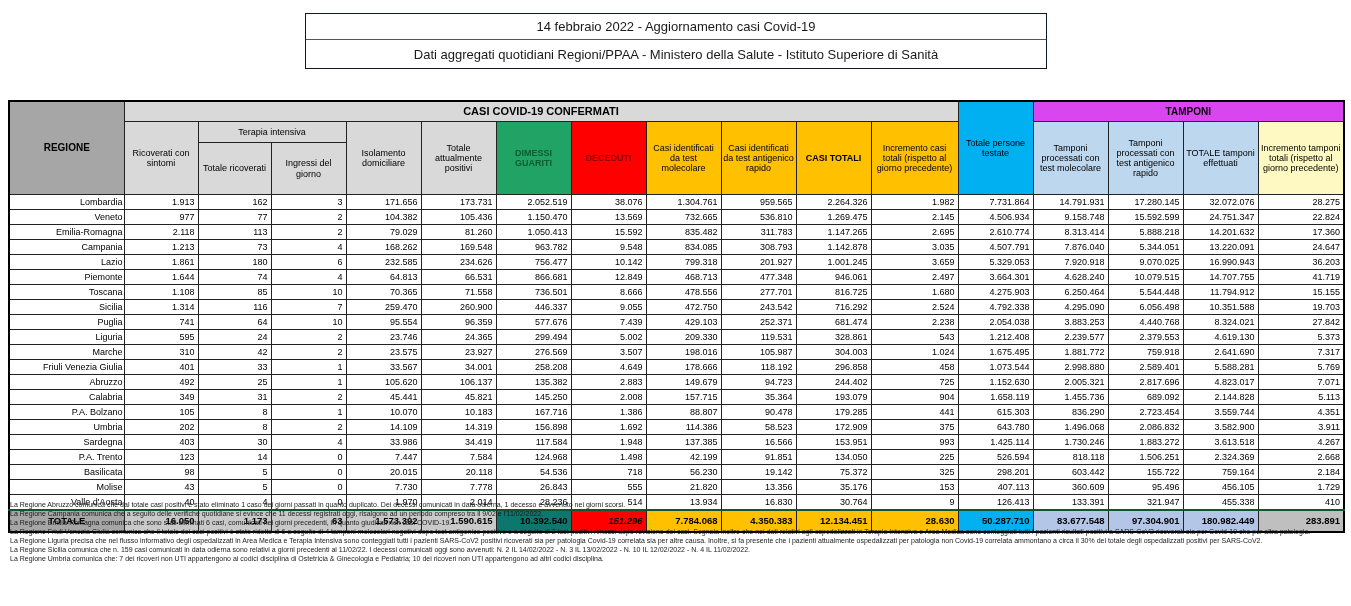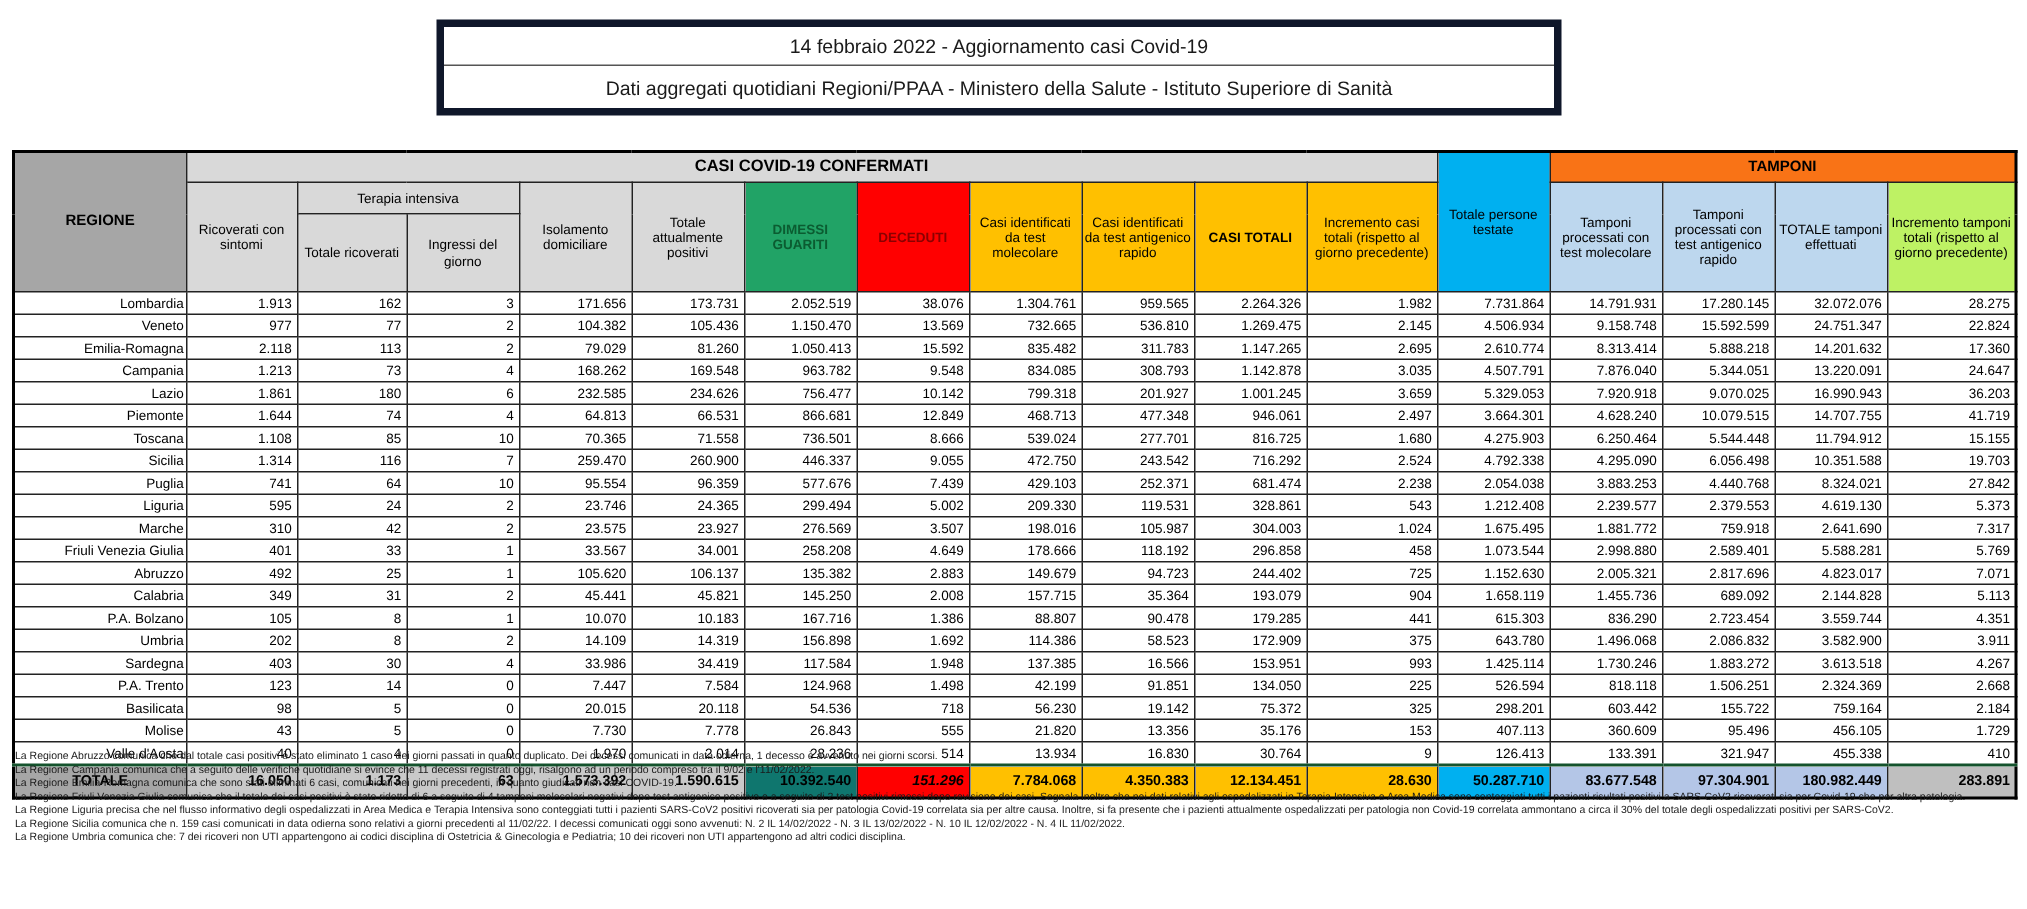--- a/index.html
+++ b/index.html
@@ -1,42 +1,42 @@
 <!DOCTYPE html>
 <html><head>
 <meta charset="utf-8">
 <style>
   html,body{margin:0;padding:0;}
   body{
     width:1351px;height:606px;background:#ffffff;position:relative;
     font-family:"Liberation Sans", sans-serif;color:#000;
   }
   
-  .title-box{position:absolute;left:291px;top:13px;width:740px;border:5px solid #0f172a;}
+  .title-box{position:absolute;left:305px;top:13px;width:740px;border:1px solid #0f172a;}
   .title-line{height:25px;display:flex;align-items:center;justify-content:center;
     font-size:13px;color:#1a1a1a;}
   .title-line.first{border-bottom:1px solid #555;}
   .title-line.second{height:28px;}
 
   
   .table-wrap{position:absolute;left:8px;top:100px;}
   table{border-collapse:collapse;table-layout:fixed;width:1335px;}
   td,th{border:1px solid #222;overflow:hidden;}
   thead th{font-weight:normal;font-size:9px;line-height:1.12;padding:1px;
     vertical-align:middle;text-align:center;white-space:normal;background:#d9d9d9;}
   th.regione{background:#a6a6a6;font-weight:bold;font-size:10px;}
   th.band-casi{background:#d9d9d9;font-weight:bold;font-size:11px;height:17px;}
-  th.band-tamponi{background:#f97316;font-weight:bold;font-size:10px;}
+  th.band-tamponi{background:#d946ef;font-weight:bold;font-size:10px;}
   th.green{background:#21a366;color:#0b5c31;font-weight:bold;}
   th.red{background:#ff0000;color:#8b0000;font-weight:bold;}
   th.gold{background:#ffc000;}
   th.gold.bold{font-weight:bold;}
   th.cyan{background:#00b0f0;}
   th.lblue{background:#bdd7ee;}
-  th.lgray{background:#bef264;}
+  th.lgray{background:#fef9c3;}
   tr.h2{height:21px;}
   tr.h3{height:52px;}
   tbody td{height:12px;font-size:9px;line-height:12px;white-space:nowrap;background:#fff;}
   tbody td.region{text-align:right;padding-left:2px;}
   tbody td.num{text-align:right;padding-right:3px;}
   tr.total td{height:18px;font-weight:bold;font-size:9.5px;line-height:18px;border-top:2px solid #14532d;}
   tr.total td.region{background:#a6a6a6;text-align:center;padding:0;}
   tr.total td.g{background:#c9c9c9;margin-top:33px;}
   tr.total td.green{background:#0f766e;}
   tr.total td.red{background:#ff0000;font-style:italic;}
@@ -225,21 +225,21 @@
         </tr>
         <tr>
           <td class="region">Toscana</td>
           <td class="num">1.108</td>
           <td class="num">85</td>
           <td class="num">10</td>
           <td class="num">70.365</td>
           <td class="num">71.558</td>
           <td class="num">736.501</td>
           <td class="num">8.666</td>
-          <td class="num">539.024</td>
+          <td class="num">478.556</td>
           <td class="num">277.701</td>
           <td class="num">816.725</td>
           <td class="num">1.680</td>
           <td class="num">4.275.903</td>
           <td class="num">6.250.464</td>
           <td class="num">5.544.448</td>
           <td class="num">11.794.912</td>
           <td class="num">15.155</td>
         </tr>
         <tr>

